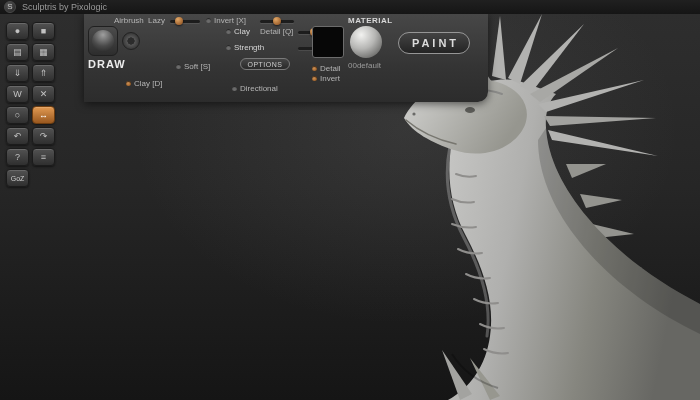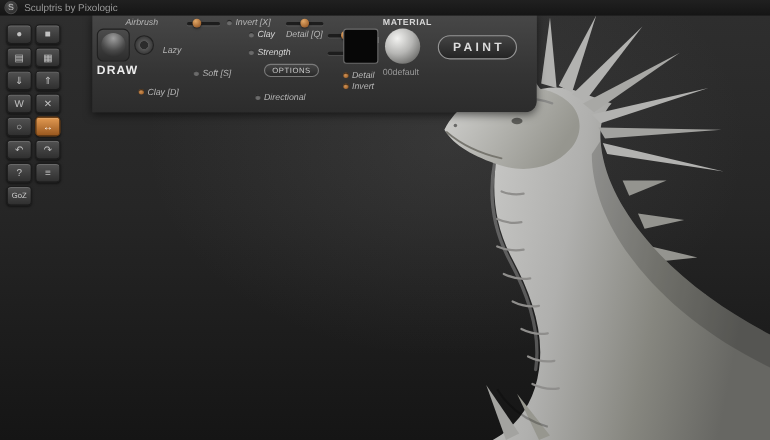--- a/index.html
+++ b/index.html
@@ -24,21 +24,21 @@
   .sidebar{position:absolute;top:22px;left:6px;z-index:30;width:54px;}
   .tool-row{display:flex;gap:3px;margin-bottom:3px;}
   .tool{width:23px;height:18px;border-radius:4px;background:linear-gradient(#525252,#2f2f2f);border:1px solid #1b1b1b;box-shadow:inset 0 1px 0 rgba(255,255,255,.14),0 1px 2px rgba(0,0,0,.5);color:#c2c2c2;font-size:9px;display:flex;align-items:center;justify-content:center;cursor:pointer;box-sizing:border-box;}
   .tool.active{background:linear-gradient(#e29a52,#99581f);border-color:#6d3d10;color:#fff;}
   .tool.goz{font-size:7px;letter-spacing:0;color:#cfcfcf;}
 
   
   .toolbar{position:absolute;top:14px;left:84px;width:404px;height:88px;z-index:20;
     background:linear-gradient(#474747,#343434 60%,#2c2c2c);
     border-bottom-right-radius:10px;box-shadow:0 2px 8px rgba(0,0,0,.55);}
-  .lbl{position:absolute;color:#b5b5b5;font-size:8px;line-height:10px;white-space:nowrap;font-style:italic;}
+  .lbl{position:absolute;color:#b5b5b5;font-size:8px;line-height:10px;white-space:nowrap;}
   .lbl.bright{color:#d6d6d6;}
   .hdr{position:absolute;color:#d8d8d8;font-size:8px;font-weight:bold;letter-spacing:.5px;white-space:nowrap;}
   .dot{display:inline-block;width:5px;height:5px;border-radius:50%;background:#6b6b6b;box-shadow:inset 0 1px 1px rgba(0,0,0,.7);margin-right:3px;vertical-align:middle;}
   .dot.on{background:radial-gradient(circle at 35% 30%,#dd9c5d,#8f531d);}
 
   .brush-preview{position:absolute;left:4px;top:12px;width:30px;height:30px;border-radius:6px;background:linear-gradient(#4c4c4c,#2d2d2d);border:1px solid #202020;display:flex;align-items:center;justify-content:center;box-sizing:border-box;}
   .brush-preview .ball{width:22px;height:22px;border-radius:50%;background:radial-gradient(circle at 50% 22%,#9f9f9f,#4a4a4a 55%,#1f1f1f);}
   .rope-icon{position:absolute;left:38px;top:18px;width:18px;height:18px;border-radius:50%;background:radial-gradient(circle,#2c2c2c 30%,#565656 34%,#3a3a3a 70%);border:1px solid #222;box-sizing:border-box;}
 
   .slider{position:absolute;height:3px;background:#1d1d1d;border-radius:2px;box-shadow:0 1px 0 rgba(255,255,255,.09);}
@@ -215,21 +215,21 @@
   </div>
 
   <div class="toolbar">
 
     <div class="brush-preview">
       <div class="ball"></div>
     </div>
     <div class="rope-icon"></div>
 
     <span class="lbl" style="left:30px;top:2px;">Airbrush</span>
-    <span class="lbl" style="left:64px;top:2px;margin-top:25px;">Lazy</span>
+    <span class="lbl" style="left:64px;top:2px;">Lazy</span>
 
     <div class="slider" style="left:86px;top:6px;width:30px;">
         <div class="handle" style="left: 30%;"></div>
       </div>
 
     <span class="lbl" style="left:122px;top:2px;"><span class="dot"></span><span>Invert [X]</span></span>
 
     <div class="slider" style="left:176px;top:6px;width:34px;">
         <div class="handle" style="left: 50%;"></div>
       </div>

